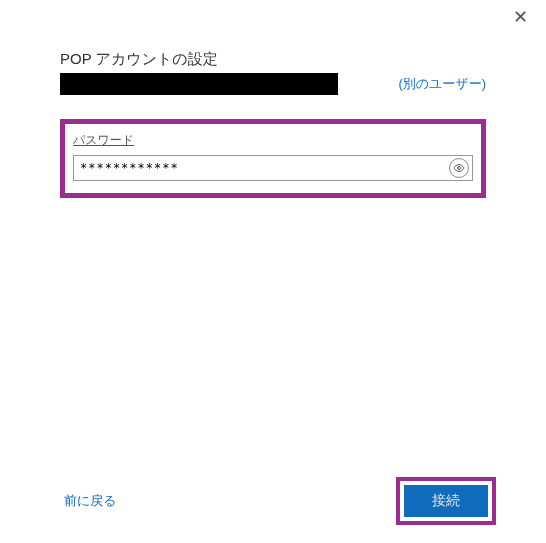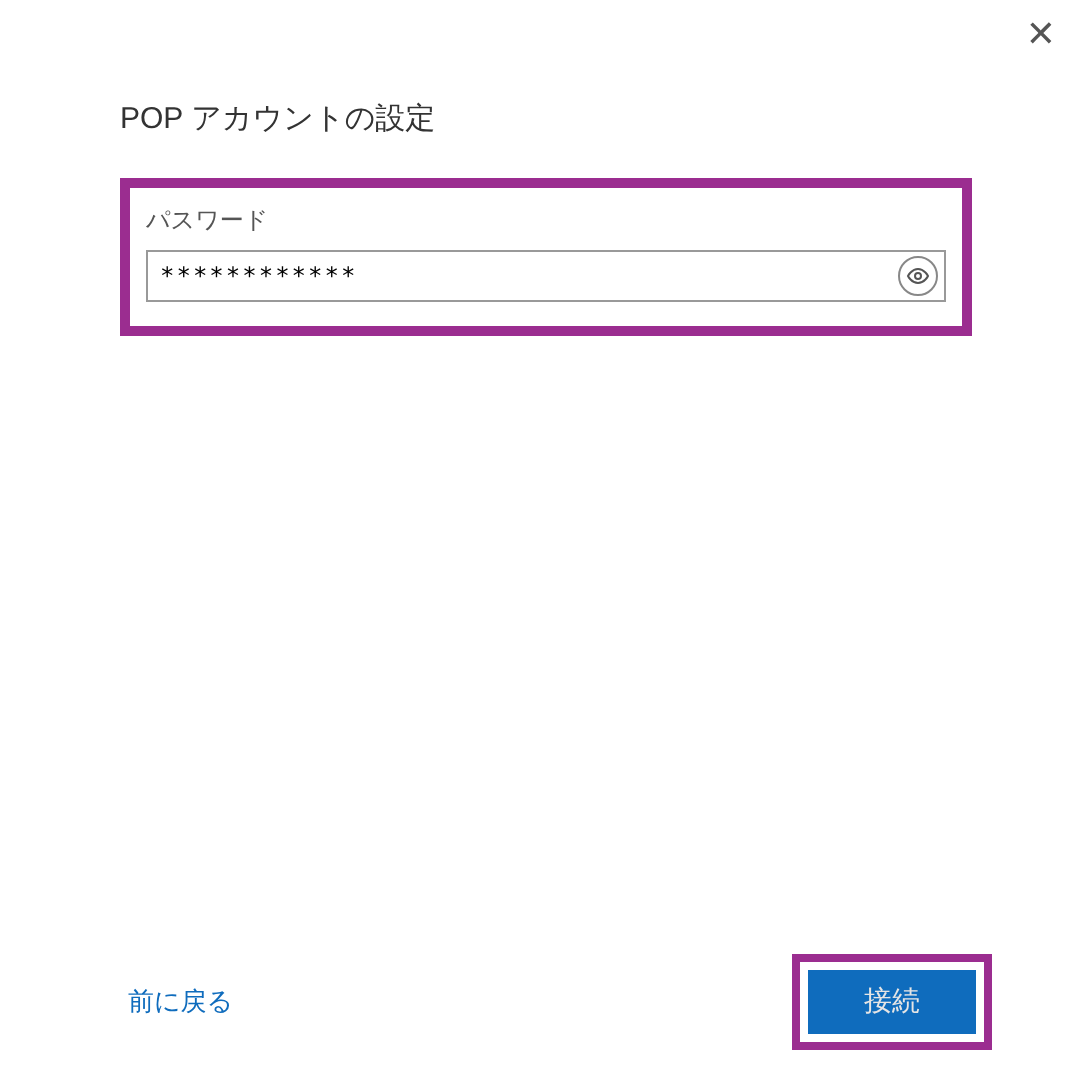--- a/index.html
+++ b/index.html
@@ -49,20 +49,21 @@
     }
     .password-section {
       margin-top: 20px;
       border: 5px solid #9b2d90;
       padding: 8px 8px 12px 8px;
     }
     .password-label {
       font-size: 12px;
       color: #555;
       margin-bottom: 6px;
+      text-decoration: underline;
     }
     .password-input-wrap {
       position: relative;
       border: 1px solid #999;
       padding: 0;
       height: 26px;
       display: flex;
       align-items: center;
     }
     .password-input {
@@ -121,20 +122,24 @@
   </style>
 </head>
 <body>
 
 <button class="close-btn">
   <span>✕</span>
 </button>
 
 <div class="content">
   <div class="title">POP アカウントの設定</div>
+  <div>
+    <span class="account-bar"></span>
+    <a class="other-user">(別のユーザー)</a>
+  </div>
 
   <div class="password-section">
     <div class="password-label">パスワード</div>
     <div class="password-input-wrap">
       <input type="text" class="password-input" value="************" style="">
       <span class="eye-icon">
         <svg viewBox="0 0 24 24" fill="none" stroke="#555" stroke-width="2">
           <circle cx="12" cy="12" r="3"></circle>
           <path d="M2 12s3.5-7 10-7 10 7 10 7-3.5 7-10 7-10-7-10-7z"></path>
         </svg>

